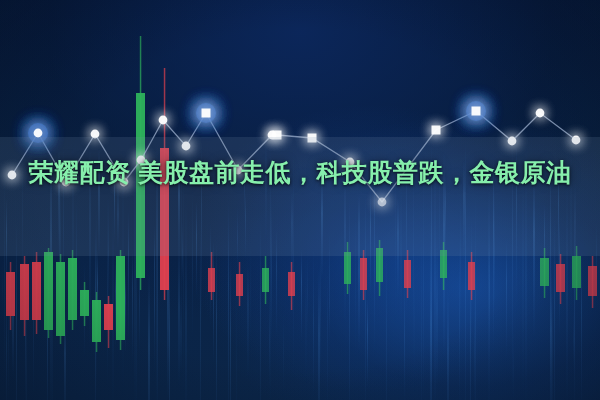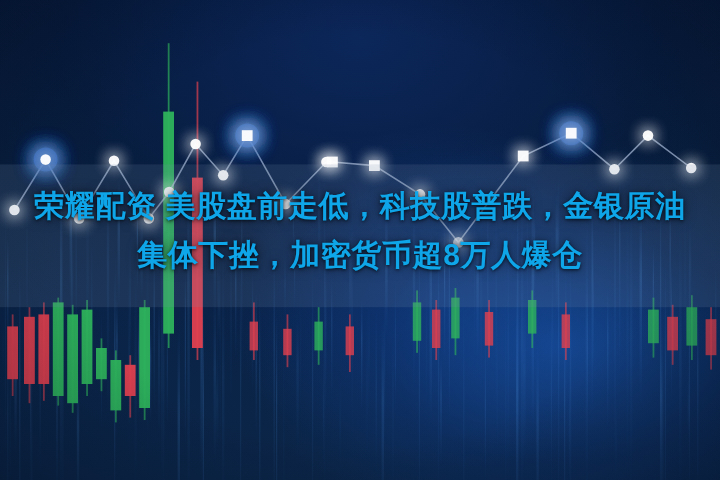--- a/index.html
+++ b/index.html
@@ -65,21 +65,21 @@
     backdrop-filter: none;
   }
 
   
   .headline {
     position: absolute;
     left: 0;
     right: 0;
     top: 152px;
     text-align: center;
-    color: #0ea5e9;
+    color: #86efac;
     font-size: 25px;
     font-weight: bold;
     line-height: 41px;
     letter-spacing: 0.5px;
     text-shadow: 0 1px 3px rgba(0,0,0,0.75), 0 0 10px rgba(0,0,0,0.5);
     white-space: nowrap;
   }
   .headline .line {
     display: block;
   }
@@ -364,16 +364,15 @@
         <circle cx="512" cy="141" r="4.4" fill="#ffffff" opacity="0.97" filter="url(#nodeGlow)"></circle>
         <circle cx="540" cy="113" r="4.4" fill="#ffffff" opacity="0.97" filter="url(#nodeGlow)"></circle>
         <circle cx="576" cy="140" r="4.4" fill="#ffffff" opacity="0.97" filter="url(#nodeGlow)"></circle>
       </g>
   </svg>
 
   <div class="band"></div>
 
   <div class="headline">
     <span class="line">荣耀配资 美股盘前走低，科技股普跌，金银原油</span>
-    <span class="line">集体下挫，加密货币超8万人爆仓</span>
   </div>
 
 </div>
 
 </body></html>

